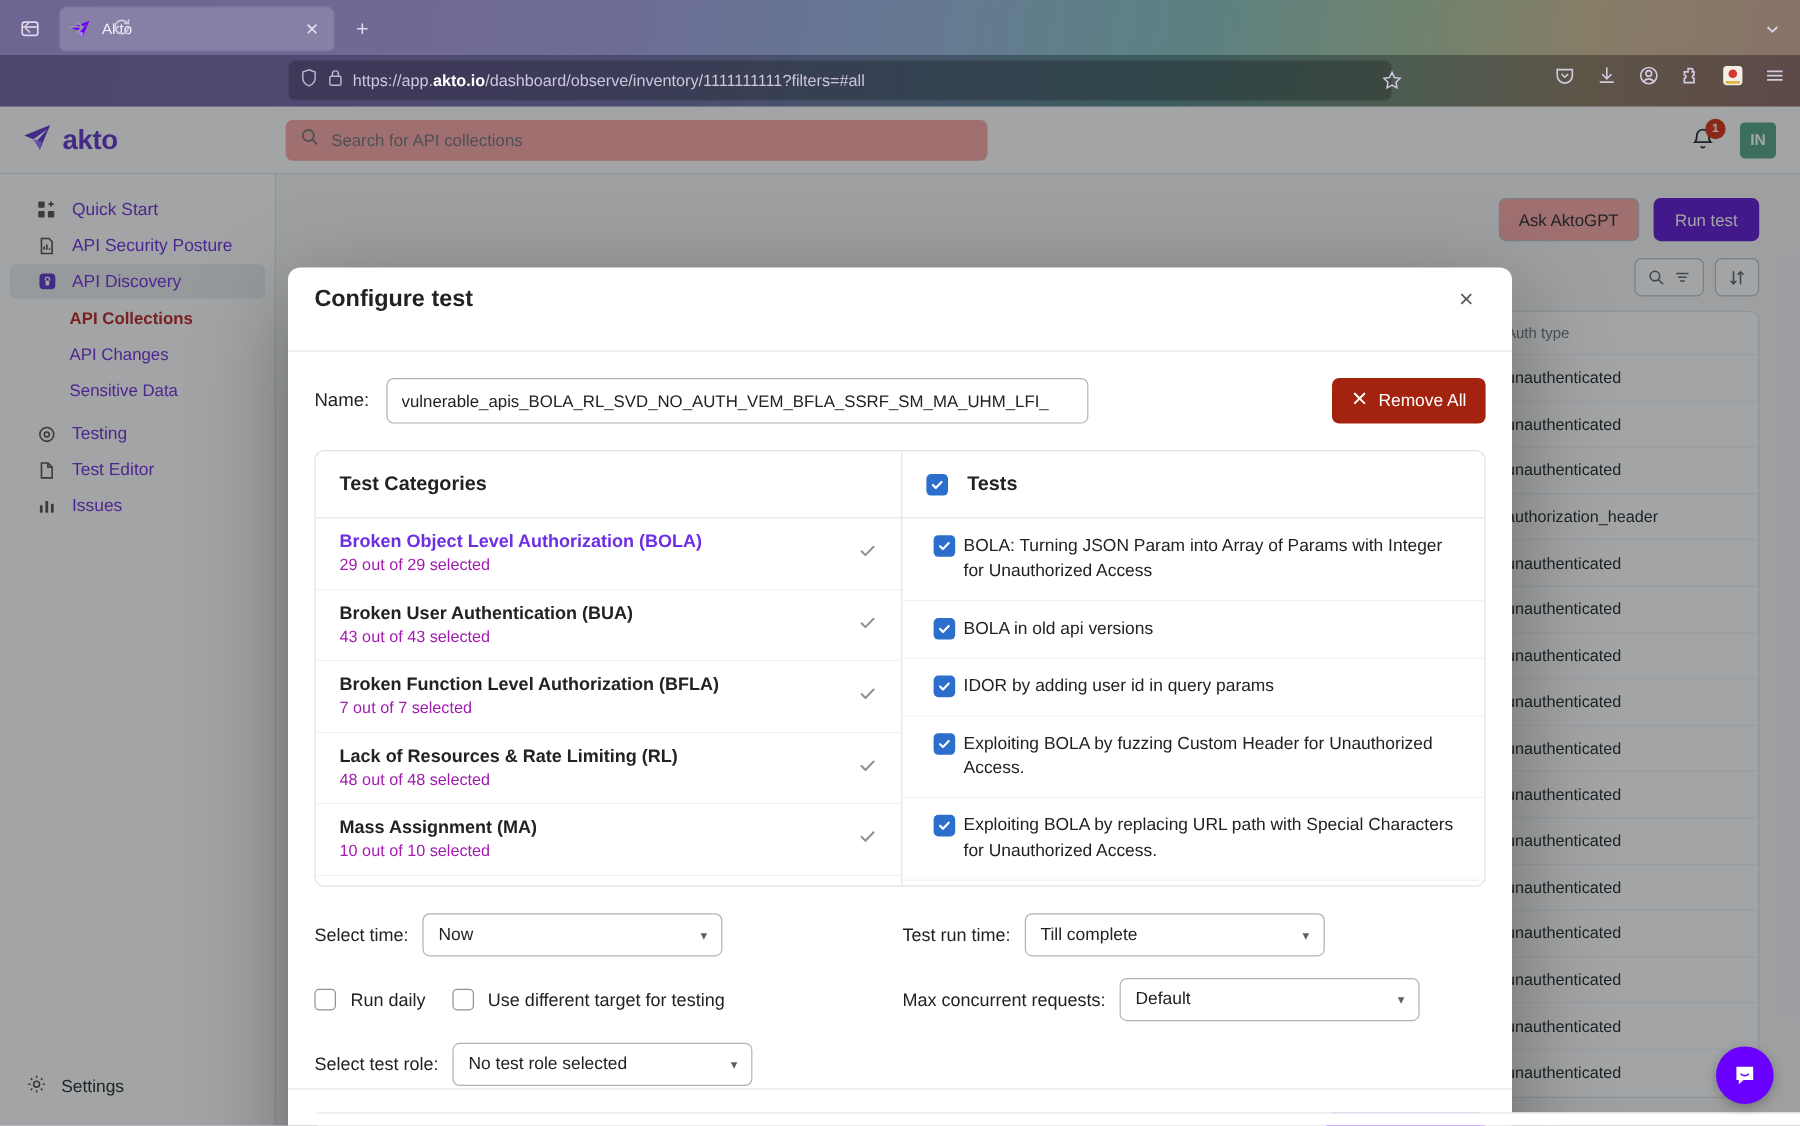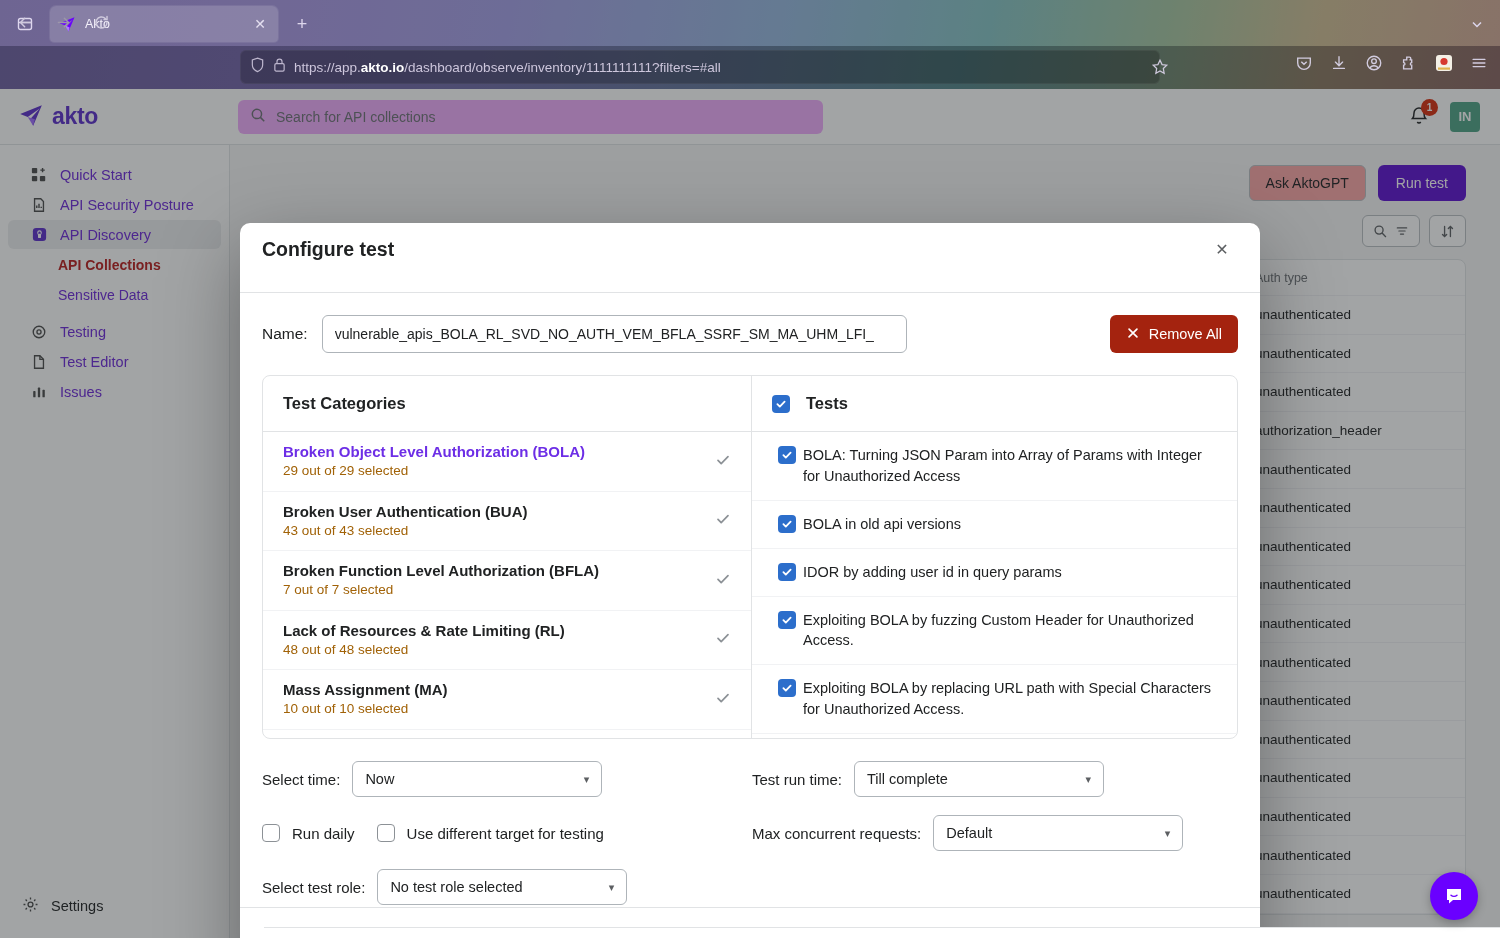--- a/index.html
+++ b/index.html
@@ -81,21 +81,21 @@
     background: #ffffff; overflow: hidden;
   }
   .topbar {
     position:absolute; top:0; left:0; width: 1500px; height: 56px;
     background: #ffffff; border-bottom: 1px solid #e1e3e5;
     display:flex; align-items:center;
   }
   .logo { display:flex; align-items:center; gap:8px; width: 230px; padding-left: 18px; }
   .logo-text { color:#5c2ecb; font-size: 23px; font-weight: 700; letter-spacing:-0.3px; }
   .searchbox {
-    width: 585px; height: 34px; background: #f0abfc; border-radius: 6px;
+    width: 585px; height: 34px; background: #fca5a5; border-radius: 6px;
     display:flex; align-items:center; gap:10px; padding: 0 12px;
     margin-left: 8px;
   }
   .searchbox input {
     border:none;background:transparent;outline:none;flex:1;
     font-family:"Liberation Sans",sans-serif; font-size:14px; color:#5c5f62;
   }
   .searchbox input::placeholder { color:#6d7175; }
   .topbar-right { margin-left:auto; display:flex; align-items:center; gap:18px; padding-right:20px; }
   .bell-wrap { position:relative; width:24px; height:24px; }
@@ -190,21 +190,21 @@
   .panel-head {
     height:56px; display:flex; align-items:center; padding: 0 20px;
     border-bottom:1px solid #e1e3e5; font-size:16.5px; font-weight:700; color:#202223; gap:16px;
   }
   .cat-row {
     display:flex; align-items:center; height:59.5px; padding: 0 20px;
     border-bottom:1px solid #f1f2f4;
   }
   .cat-name { font-size:15px; font-weight:700; color:#202223; line-height:1.35; }
   .cat-row.active .cat-name { color:#6d2ee6; }
-  .cat-sub { font-size:13.5px; color:#a16207; line-height:1.35; }
+  .cat-sub { font-size:13.5px; color:#a21caf; line-height:1.35; }
   .check-tick { margin-left:auto; color:#8c9196; font-size:15px; }
   .test-row {
     display:flex; align-items:flex-start; gap:7px; padding: 13px 20px 13px 26px;
     border-bottom:1px solid #f1f2f4;
   }
   .test-row .lbl { font-size:14.5px; color:#202223; line-height:1.44; }
   .cbx {
     width:18px;height:18px;border-radius:4px;background:#2c6ecb;flex:0 0 auto;
     display:flex;align-items:center;justify-content:center;margin-top:1px;
   }
@@ -400,20 +400,23 @@
         <svg width="17" height="17" viewBox="0 0 18 18">
             <rect x="2" y="2" width="14" height="14" rx="3.5" fill="#5c2ecb"></rect>
             <rect x="7.4" y="8.2" width="3.2" height="4.4" rx="0.6" fill="#fff"></rect>
             <path d="M7.2 8.2V7a1.8 1.8 0 0 1 3.6 0v1.2" stroke="#fff" stroke-width="1.2" fill="none"></path>
           </svg>
       </span>
       <span>API Discovery</span>
     </div>
     <div class="side-item sub cur">
       <span>API Collections</span>
+    </div>
+    <div class="side-item sub">
+      <span>API Changes</span>
     </div>
     <div class="side-item sub">
       <span>Sensitive Data</span>
     </div>
     <div class="side-item" style="margin-top:8px">
       <span class="ic">
         <svg width="16" height="16" viewBox="0 0 18 18" fill="none" stroke="#4a4a4a" stroke-width="1.5">
             <circle cx="9" cy="9" r="6.5"></circle>
             <circle cx="9" cy="9" r="2.3"></circle>
           </svg>

